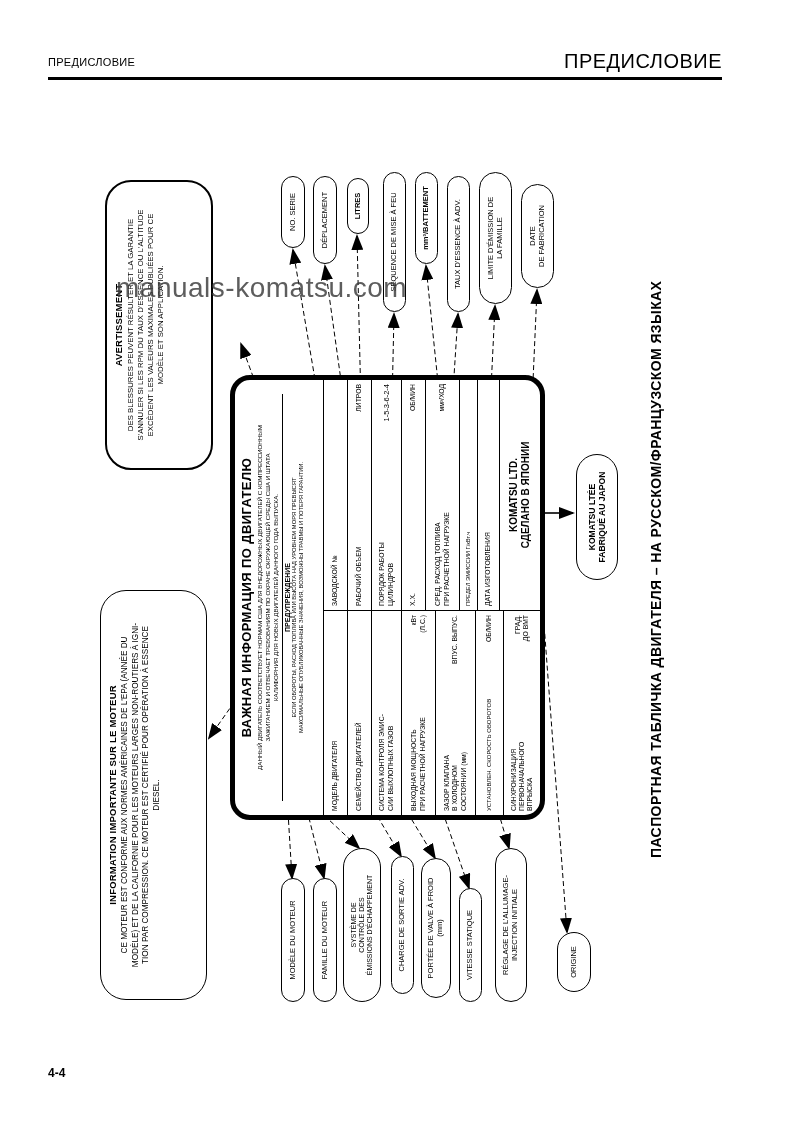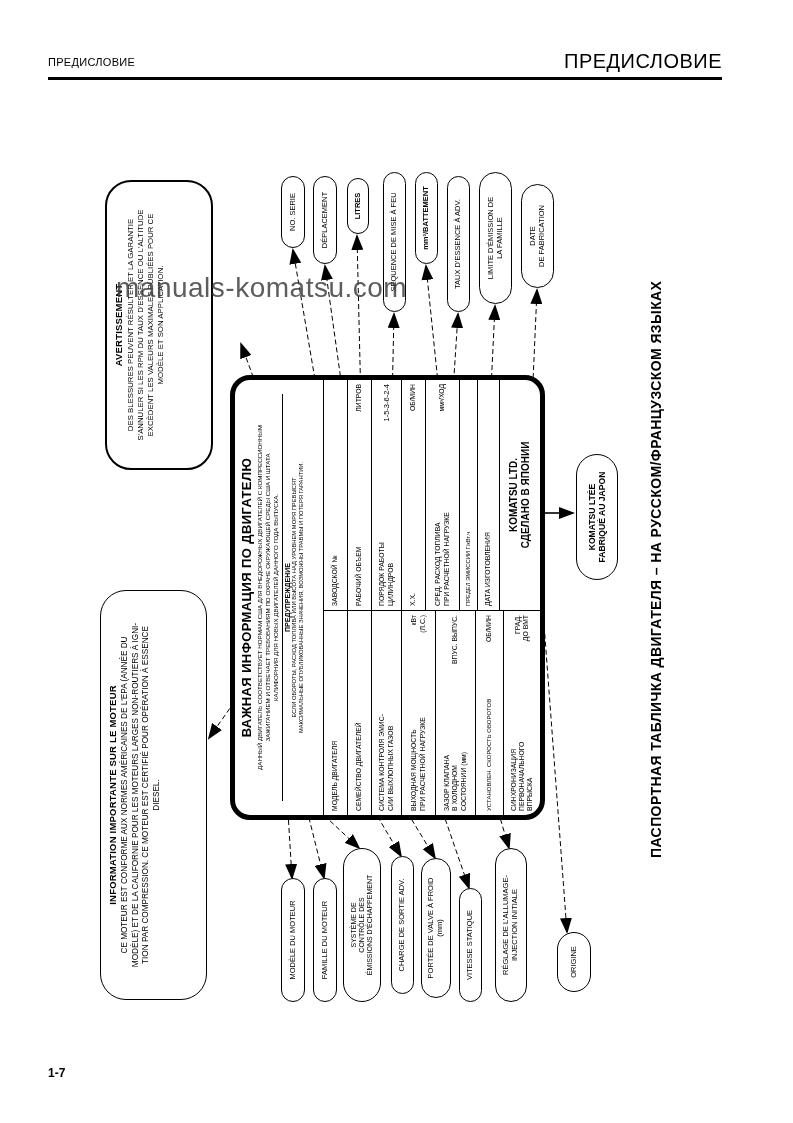--- a/index.html
+++ b/index.html
@@ -253,13 +253,13 @@
 DE FABRICATION</span>
     </div>
 
   <div class="oval bold" style="left:470px;top:481px;width:126px;height:42px;font-size:8.6px;">
       <span class="pre">KOMATSU LTÉE
 FABRIQUÉ AU JAPON</span>
     </div>
 
 </div>
 
-<div class="pagenum">1-7</div>
+<div class="pagenum">4-4</div>
 
 </body></html>

